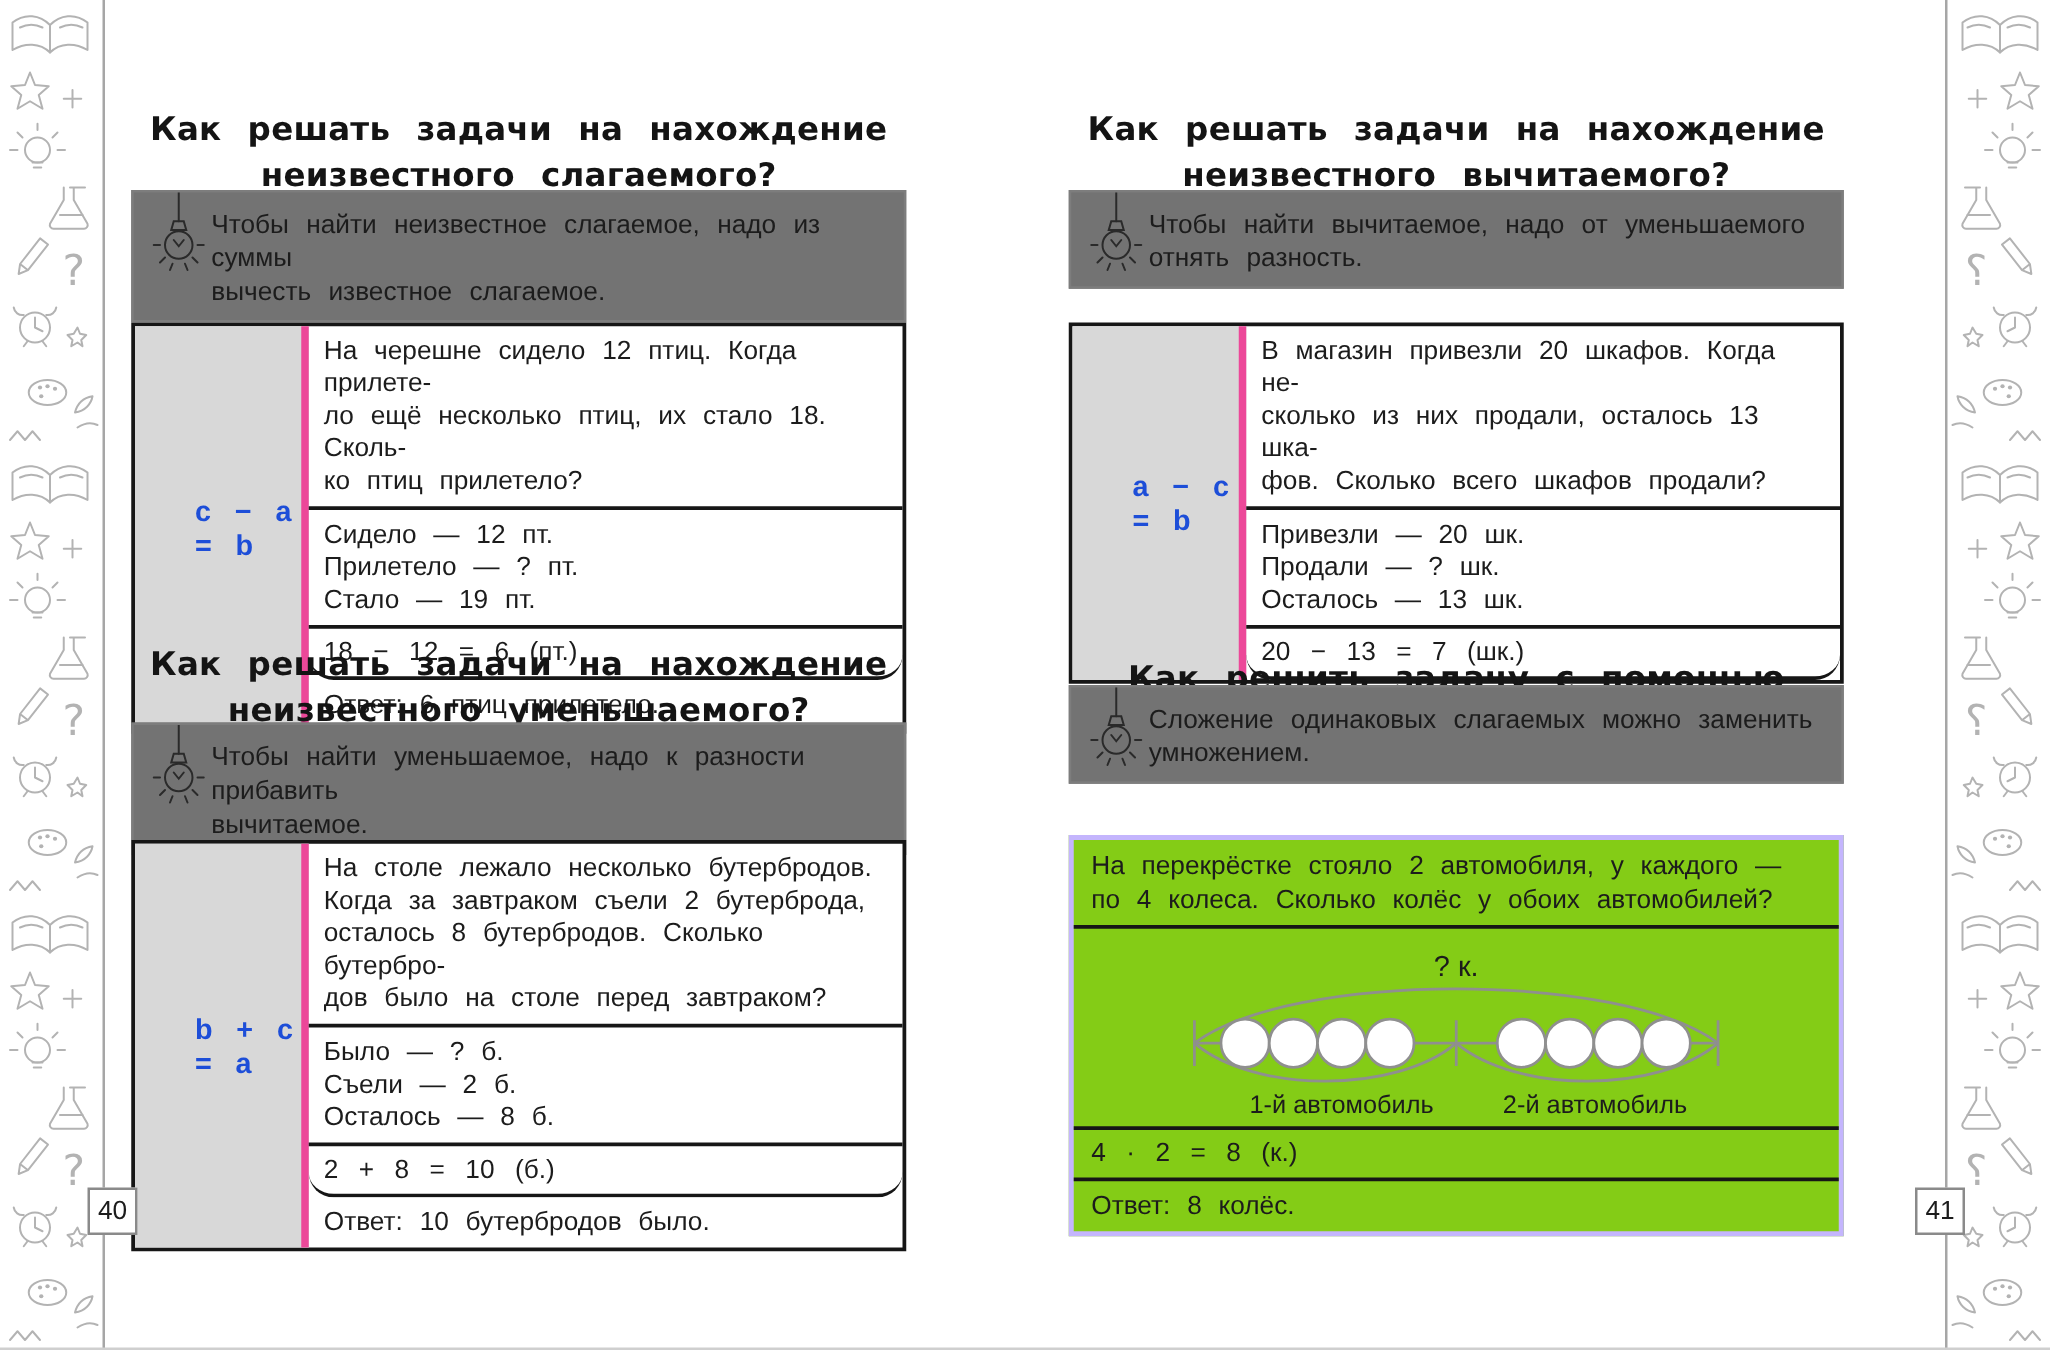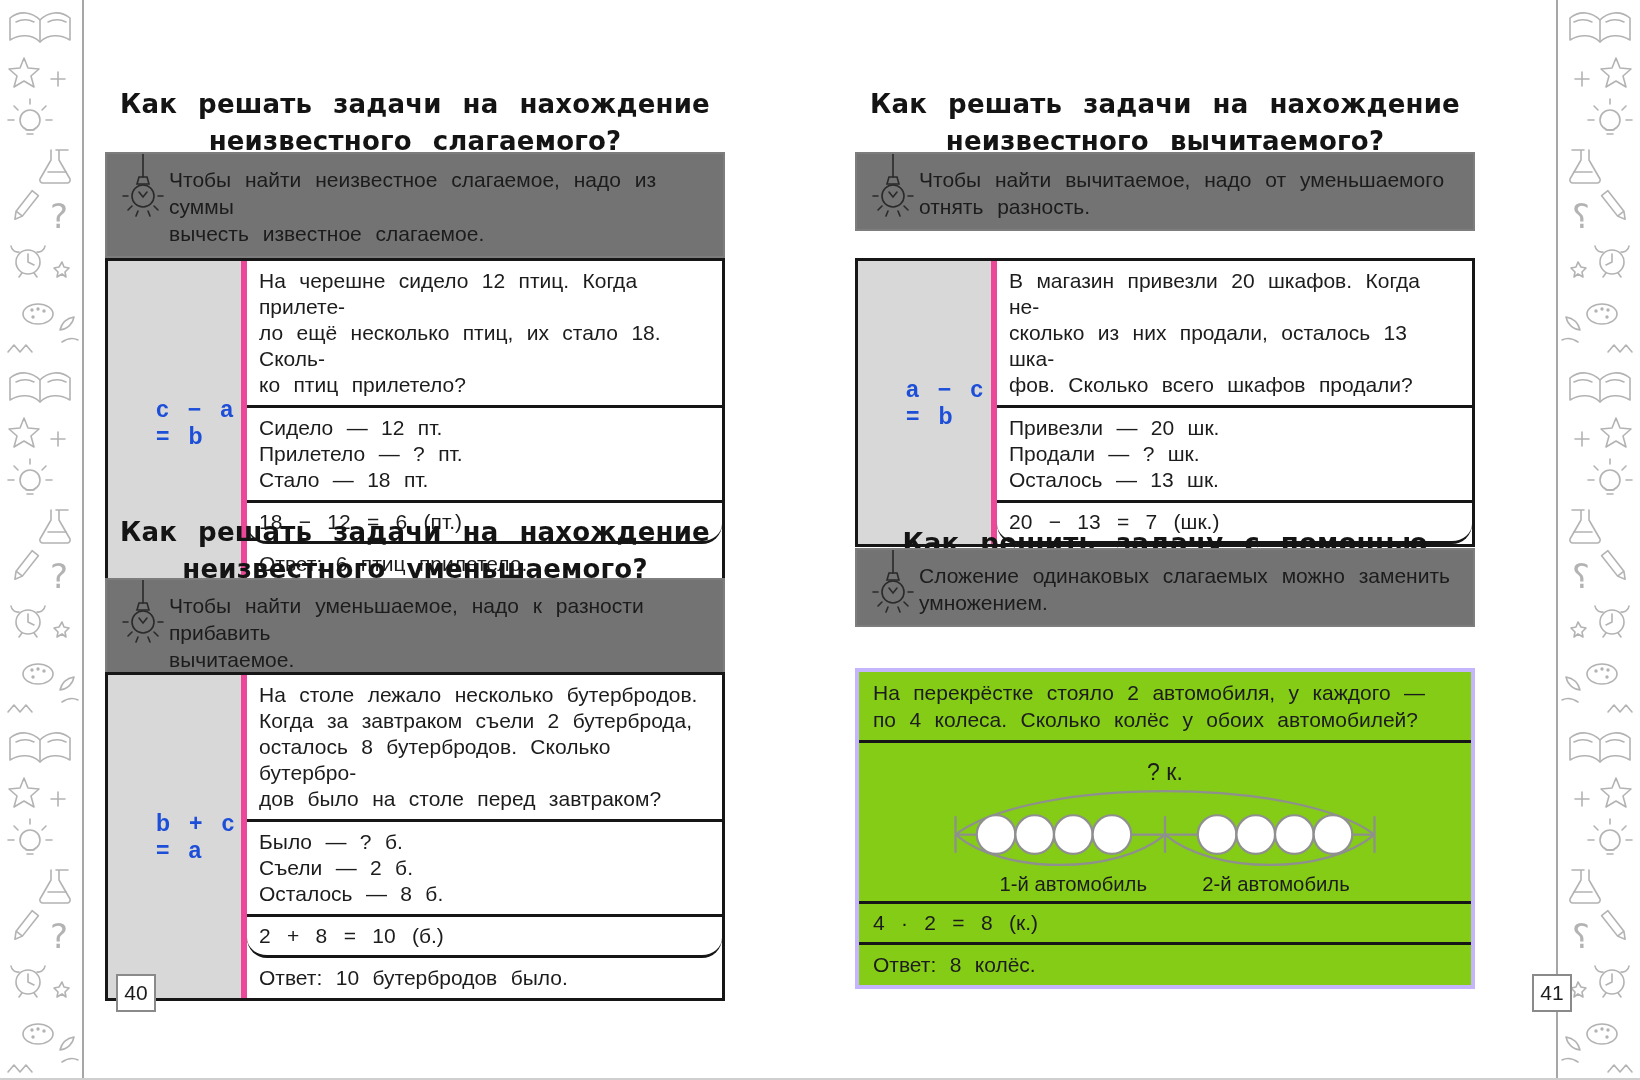--- a/index.html
+++ b/index.html
@@ -52,22 +52,22 @@
   .mbox .prob{padding:7px 14px;font-size:21px;line-height:27px;white-space:pre-line;word-spacing:0.36em;border-bottom:3px solid #161616;}
   .mbox .diag{height:158px;border-bottom:3px solid #161616;}
   .mbox .diag svg{display:block;width:100%;height:100%;}
   .mbox .sol{padding:6px 14px;font-size:21px;line-height:26px;word-spacing:0.5em;border-bottom:3px solid #161616;}
   .mbox .ans{padding:7px 14px;font-size:21px;line-height:26px;word-spacing:0.36em;}
 
   .badge{
     position:absolute;width:36px;height:34px;background:#fff;border:2px solid #8a8a8a;
     display:flex;align-items:center;justify-content:center;font-size:21px;z-index:6;
   }
-  #badge40{left:70px;top:974px;margin-left:46px;}
-  #badge41{left:1532px;top:974px;text-align:right;}
+  #badge40{left:70px;top:950px;}
+  #badge41{left:1532px;top:950px;text-align:right;}
 
   
   #l-t1{top:64px;} #l-tip1{top:152px;} #l-tb1{top:258px;}
   #l-t2{top:492px;} #l-tip2{top:578px;} #l-tb2{top:672px;}
   
   #r-t1{top:64px;} #r-tip1{top:152px;} #r-tb1{top:258px;}
   #r-t2{top:503px;} #r-tip2{top:548px;} #r-mbox{top:668px;}
 
   .diag path, .diag line{stroke:#8f8f8f;stroke-width:2.3;fill:none;}
   .diag g[data-name="wheels-group"] circle{fill:#fff;stroke:#8f8f8f;stroke-width:2.3;}
@@ -142,21 +142,21 @@
 вычесть известное слагаемое.</p>
     </div>
 
     <div class="ptable" id="l-tb1" data-name="problem-table">
       <div class="keycell" data-name="formula-cell">c − a = b</div>
       <div class="cell" data-name="problem-text">На черешне сидело 12 птиц. Когда прилете-
 ло ещё несколько птиц, их стало 18. Сколь-
 ко птиц прилетело?</div>
       <div class="cell" data-name="given-data">Сидело — 12 пт.
 Прилетело — ? пт.
-Стало — 18 пт.</div>
+Стало — 19 пт.</div>
       <div class="cell sol" data-name="solution-equation">18 − 12 = 6 (пт.)</div>
       <div class="cell last" data-name="answer-text">Ответ: 6 птиц прилетело.</div>
     </div>
 
     <h2 class="title" id="l-t2" data-name="section-title">Как решать задачи на нахождение
 неизвестного уменьшаемого?</h2>
 
     <div class="tipbox" id="l-tip2" data-name="tip-box">
       <svg class="bulb" width="48" height="66" viewBox="0 0 48 66" data-name="lightbulb-icon">
         <line x1="24" y1="0" x2="24" y2="23"></line>

